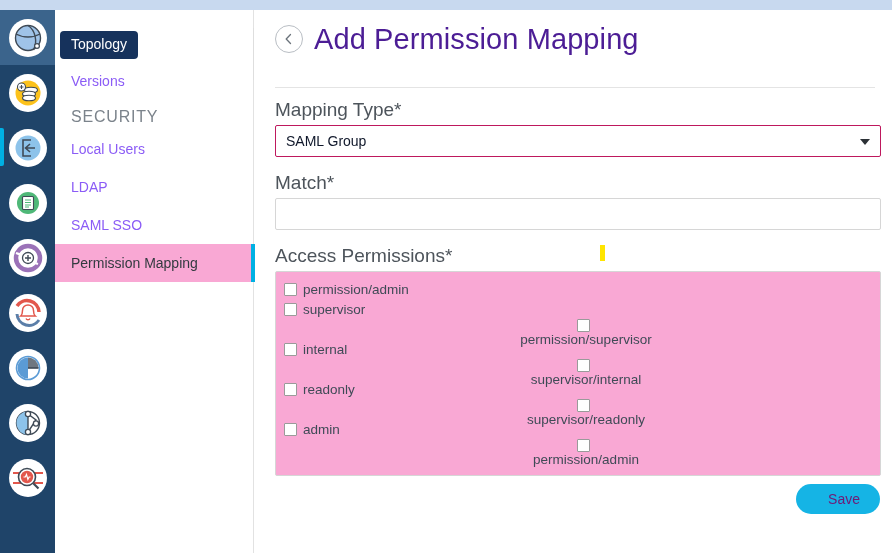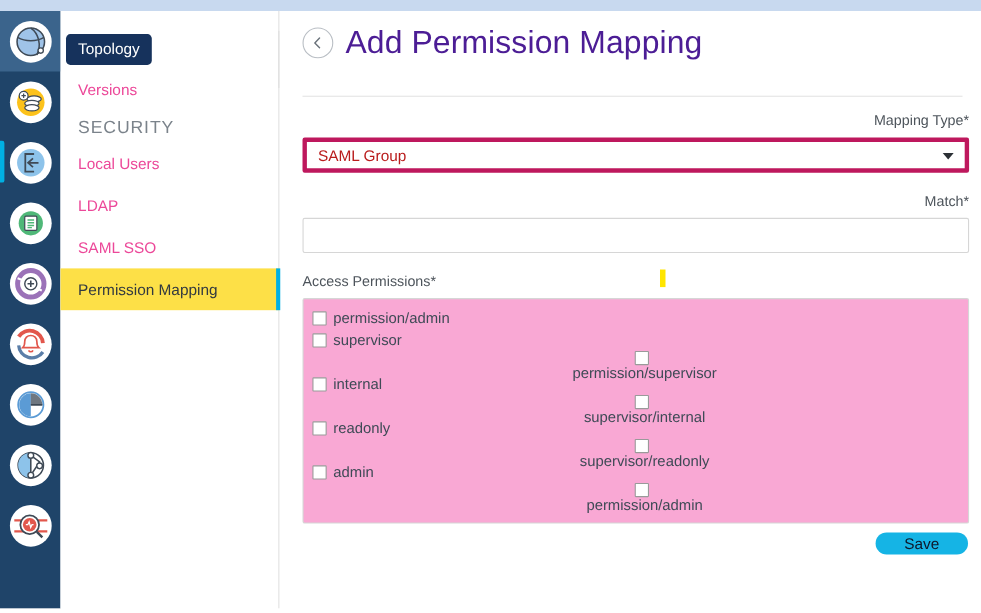--- a/index.html
+++ b/index.html
@@ -85,25 +85,25 @@
     white-space: nowrap;
     z-index: 8;
   }
   .nav-item {
     position: relative;
     height: 38px;
     display: flex;
     align-items: center;
     padding-left: 16px;
     font-size: 14px;
-    color: #ec4899;
+    color: #8b5cf6;
     cursor: pointer;
   }
   .nav-item.selected {
-    background: #fde047;
+    background: #f9a8d4;
     color: #333a40;
   }
   .nav-item.selected .sel-bar {
     position: absolute;
     right: -1px; top: 0;
     width: 4px; height: 38px;
     background: #00b0e3;
   }
   .nav-section {
     height: 30px;
@@ -162,37 +162,36 @@
     width: 600px; height: 1px;
     background: #e4e4e4;
   }
 
   .form {
     position: absolute;
     left: 20px; top: 92px;
     width: 606px;
   }
   .field-label {
-    font-size: 13px;
+    font-size: 19px;
     color: #4d545b;
     margin-bottom: 7px;
     line-height: 16px;
-    text-align: right;
   }
   .select-box {
     position: relative;
     height: 32px;
-    border: 4px solid #be185d;
+    border: 1px solid #be185d;
     border-radius: 2px;
     background: #ffffff;
     display: flex;
     align-items: center;
     padding: 0 29px 0 10px;
     font-size: 14px;
-    color: #b91c1c;
+    color: #0f172a;
     cursor: pointer;
   }
   .caret {
     position: absolute;
     right: 10px; top: 50%;
     margin-top: -2px;
     width: 0; height: 0;
     border-left: 5px solid transparent;
     border-right: 5px solid transparent;
     border-top: 6px solid #2c3136;
@@ -248,29 +247,30 @@
     margin-right: 6px;
     flex: none;
   }
 
   .footer-actions {
     position: absolute;
     right: 12px; top: 474px;
   }
   .save-btn {
     min-width: 84px;
-    height: 20px;
+    height: 30px;
     border: none;
     border-radius: 15px;
     background: #15b4e5;
-    color: #0f172a;
+    color: #701a75;
     font-size: 14px;
     font-family: "Liberation Sans", sans-serif;
     cursor: pointer;
     padding: 0 20px;
+    text-align: right;
   }
 </style>
 </head>
 <body>
 
 <div id="app">
 
   <div class="top-strip"></div>
 
   <div class="rail">

